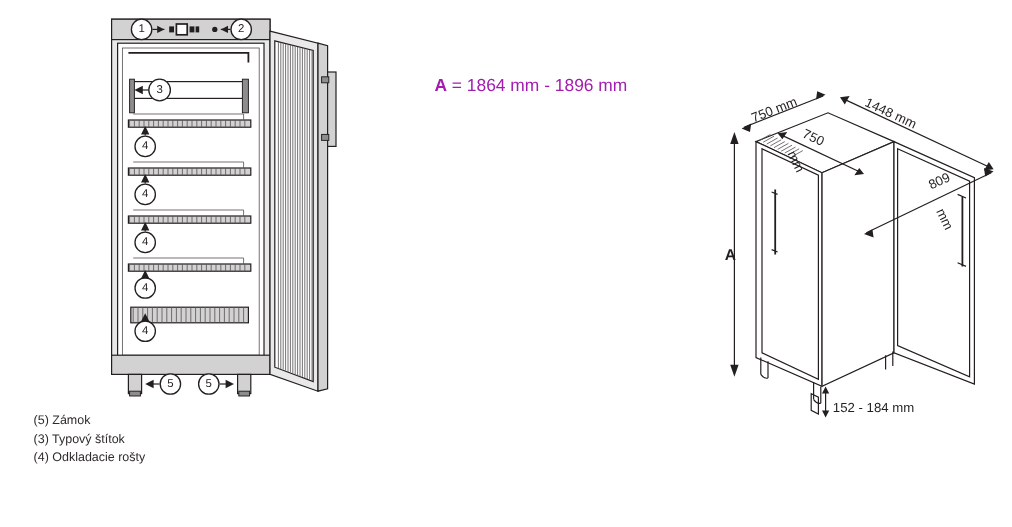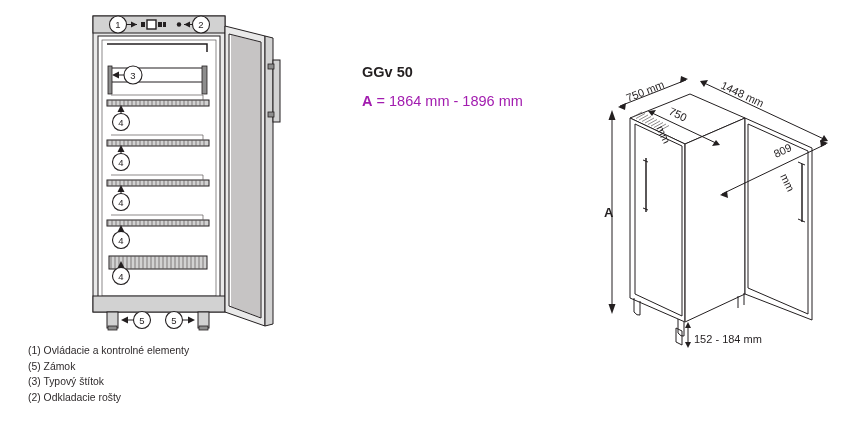--- a/index.html
+++ b/index.html
@@ -341,24 +341,22 @@
       <path class="dim" d="M98 252 L98 274"></path>
       <polygon points="98,250 95,256 101,256" fill="#231f20"></polygon>
       <polygon points="98,276 95,270 101,270" fill="#231f20"></polygon>
 
       <path class="ln" d="M86 256 L86 270 L92 273 L92 259 Z" fill="#ffffff"></path>
       <text class="dim-text" x="104" y="271">152 - 184 mm</text>
     </g>
   </svg>
 
   <div id="text-block">
-    <div id="model-name">GGv 50</div>
     <div id="height-spec"><span class="sym">A</span> <span>= 1864 mm - 1896 mm</span></div>
   </div>
 
   <div id="legend">
-    <div class="legend-row">(1)  Ovládacie a kontrolné elementy</div>
     <div class="legend-row">(5)  Zámok</div>
     <div class="legend-row">(3)  Typový štítok</div>
-    <div class="legend-row">(2)  Odkladacie rošty</div>
+    <div class="legend-row">(4)  Odkladacie rošty</div>
   </div>
 
 </div>
 
 </body></html>

